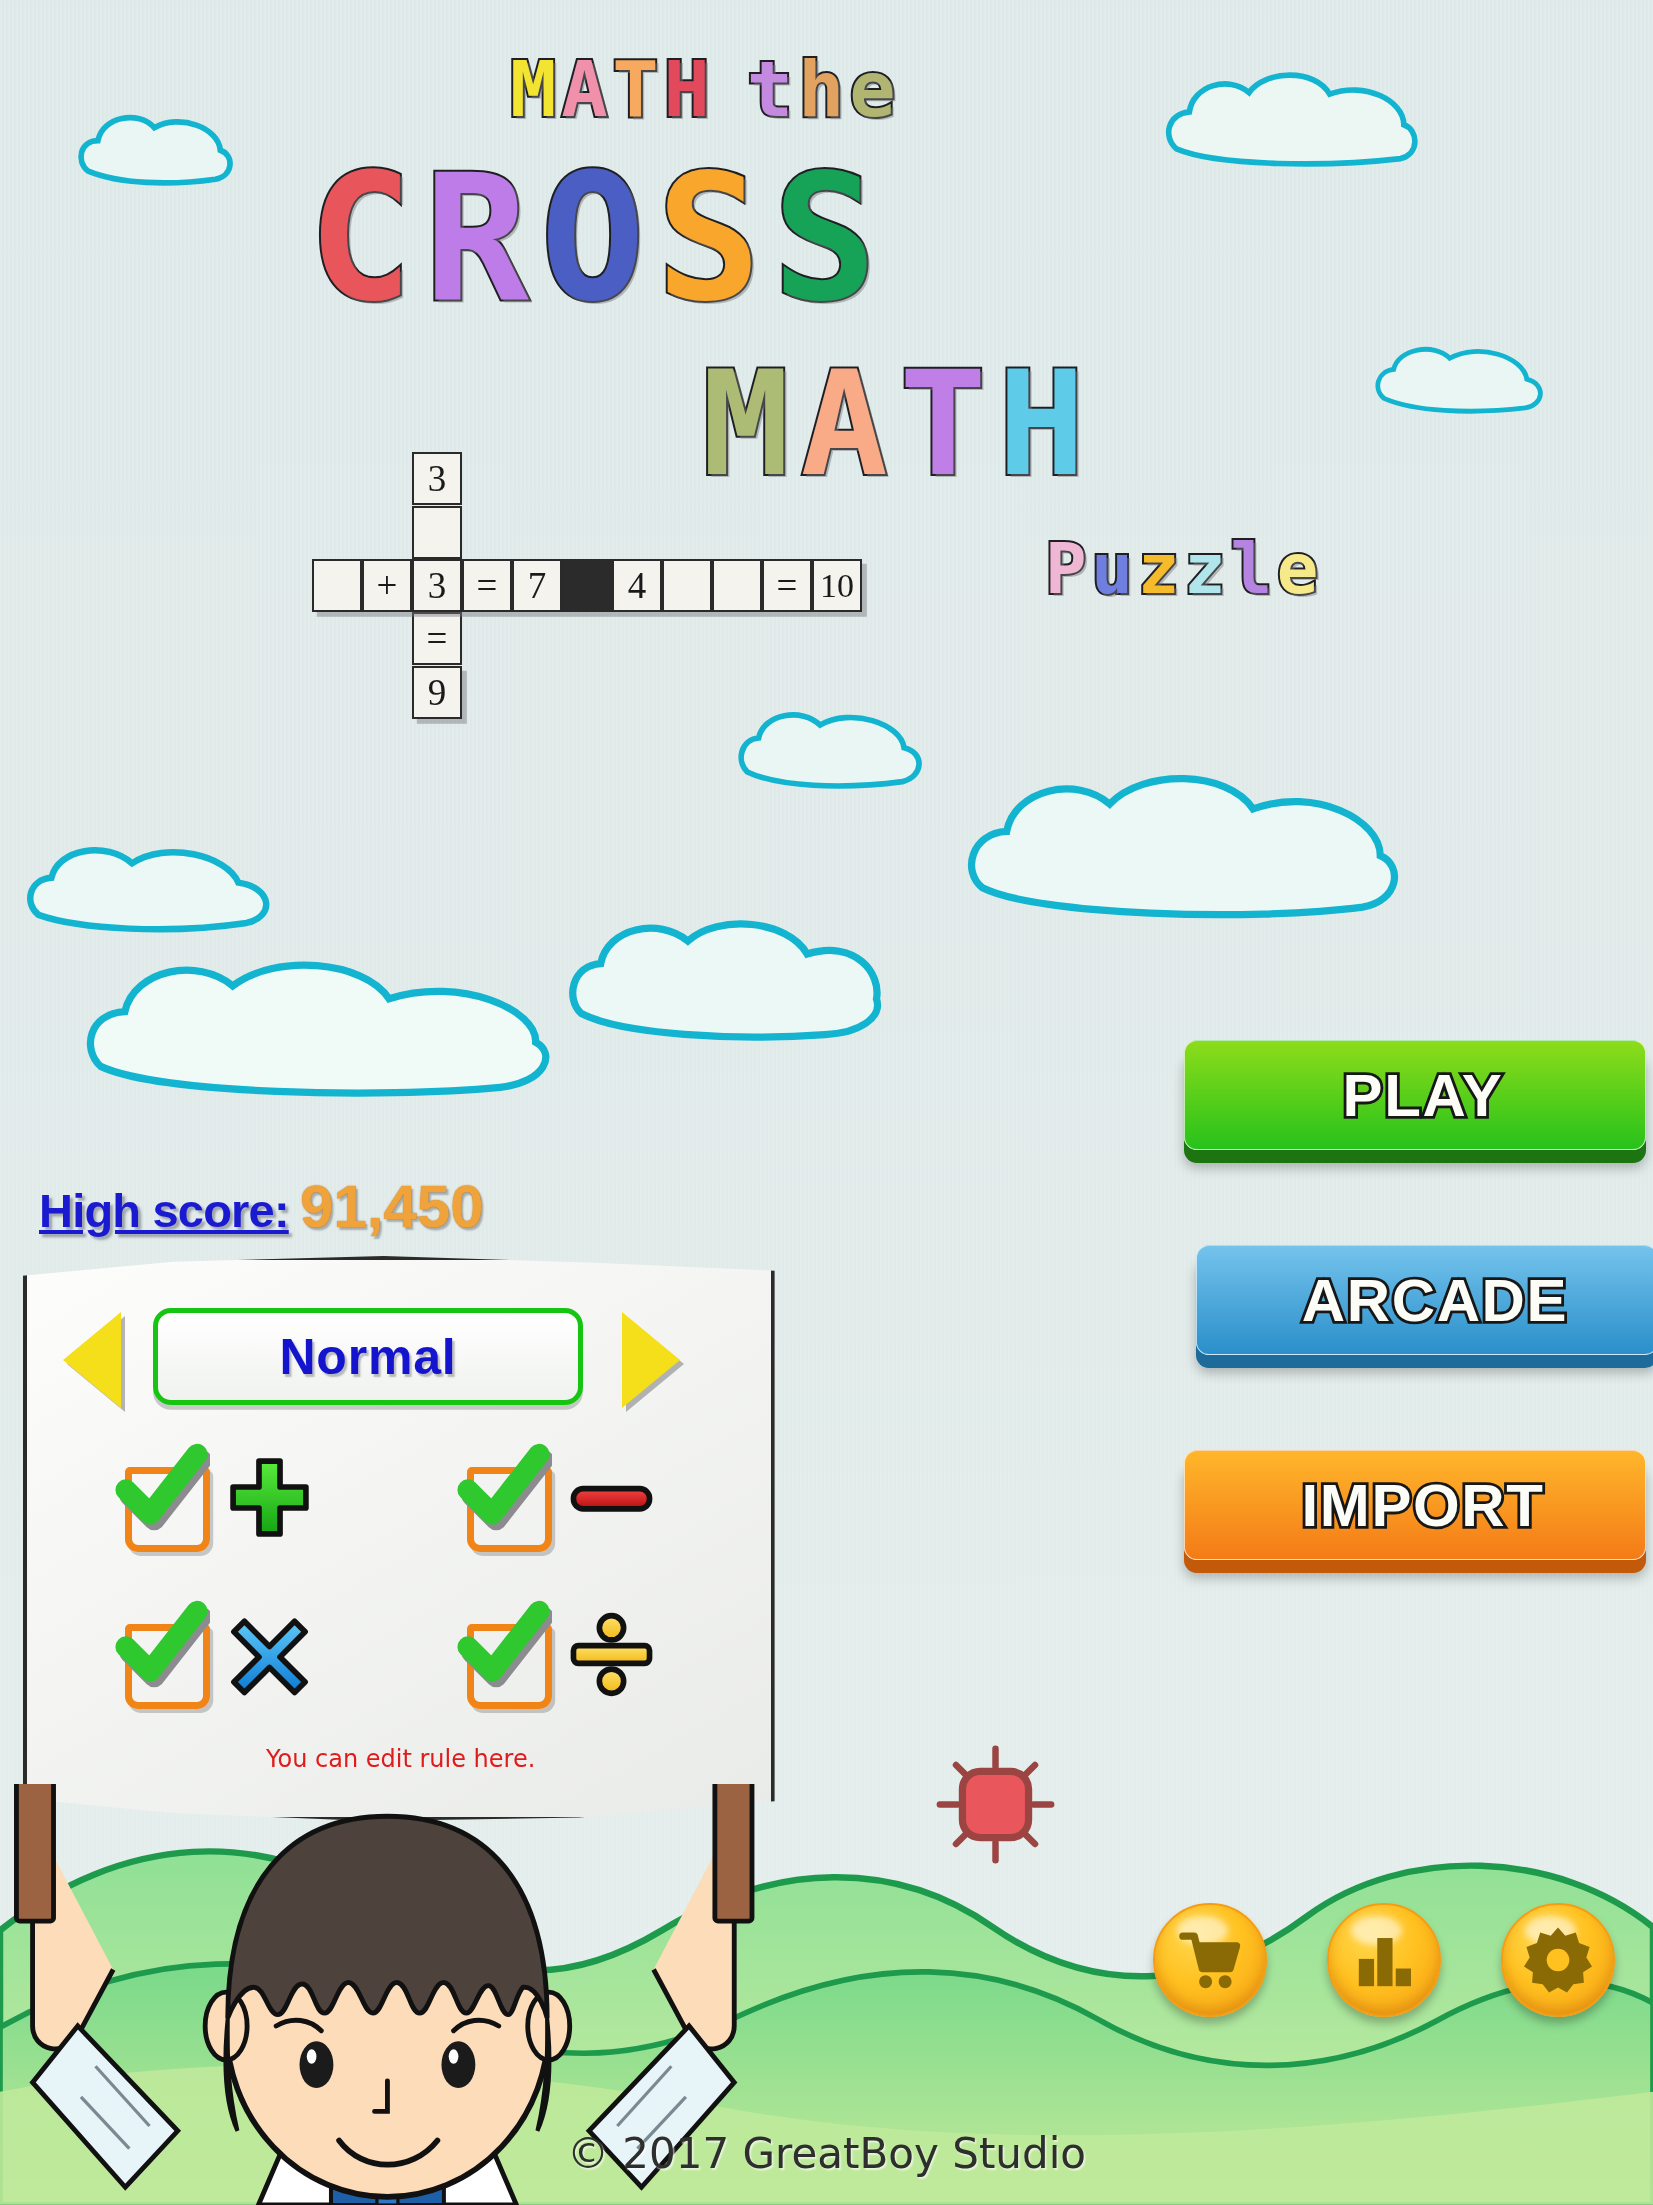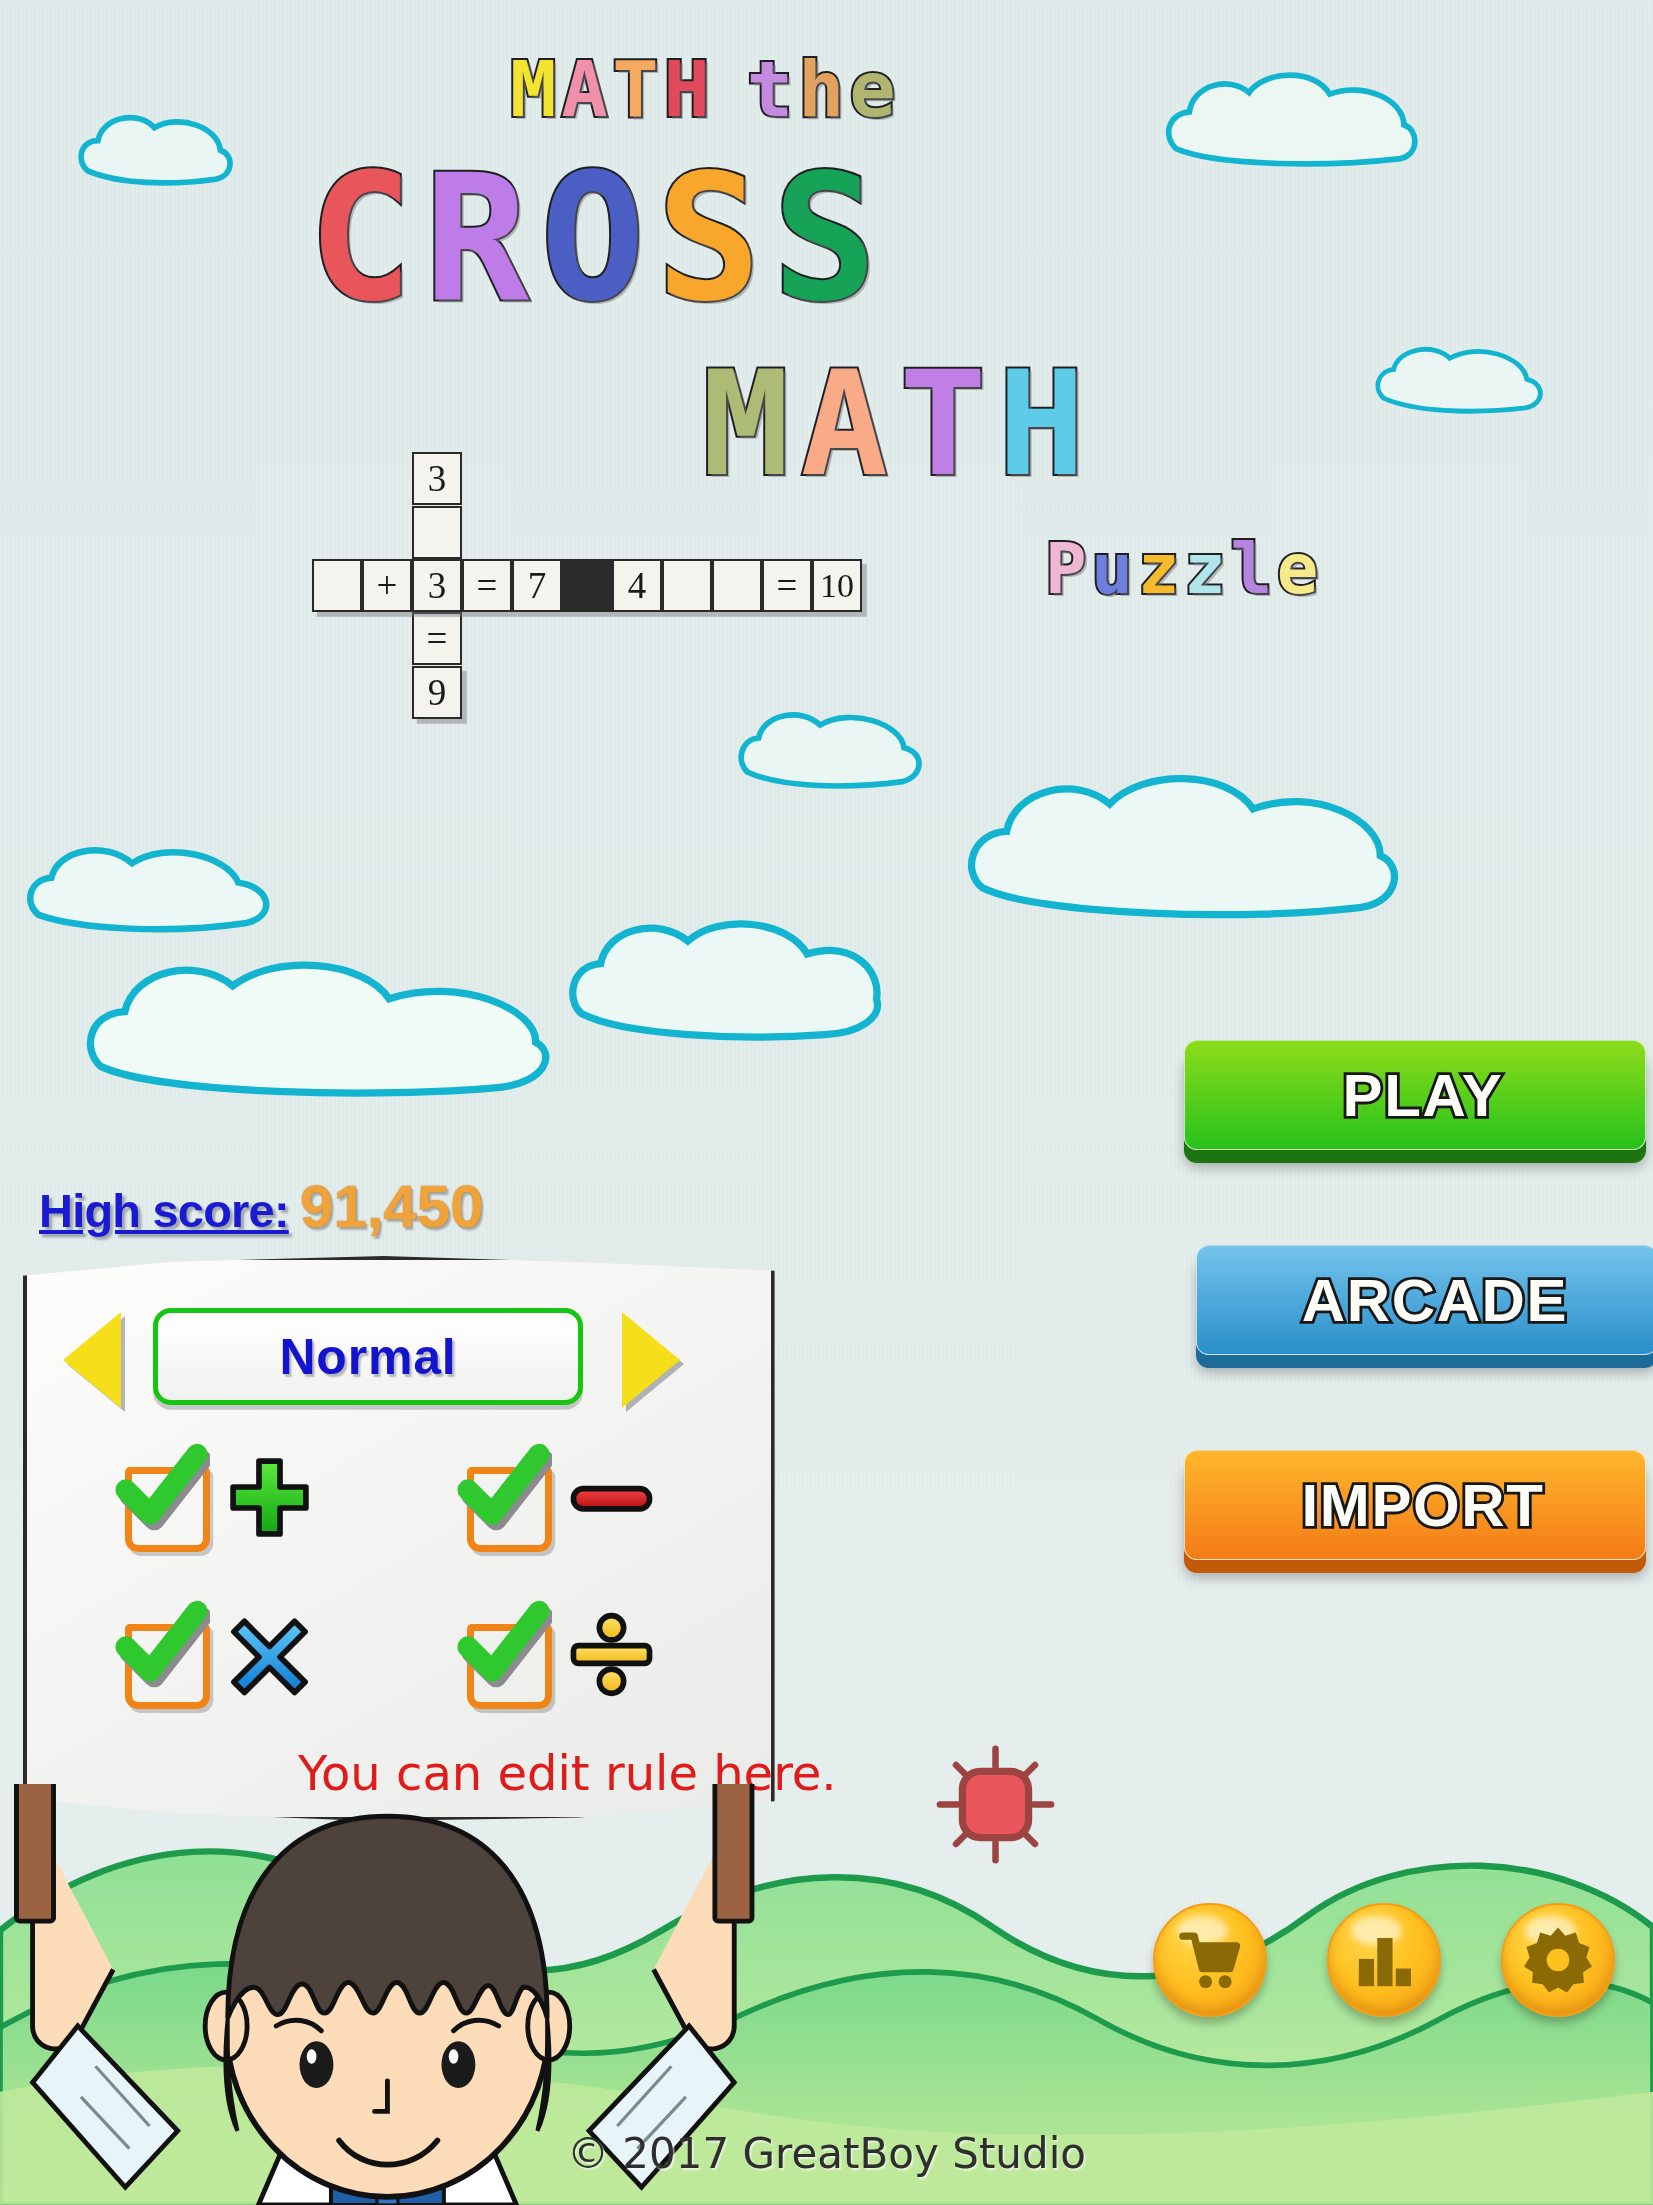--- a/index.html
+++ b/index.html
@@ -73,22 +73,22 @@
       text-shadow:2.4px 3.2px 1.6px rgba(110,110,115,.45);letter-spacing:0.8px;}
 
   .rule{position:absolute;display:flex;align-items:center;}
   .chk{position:relative;width:84px;height:84px;}
   .chk .boxr{position:absolute;left:6.5px;top:11.3px;width:71px;height:71px;
       border:7.3px solid #f08416;border-radius:4.8px 4.8px 13px 13px;background:transparent;
       box-shadow:3.2px 4px 0 rgba(110,110,115,.35);}
   .chk .tick{position:absolute;left:-4.8px;top:-13px;width:97px;height:97px;}
   .opsym{margin-left:22.6px;width:89px;height:89px;position:relative;}
 
-  .hint{position:absolute;left:266px;top:1745px;font-size:48px;color:#e01b1b;
-      font-family:"DejaVu Sans", sans-serif;letter-spacing:0px;margin-left:32px;}
+  .hint{position:absolute;left:266px;top:1745px;font-size:24px;color:#e01b1b;
+      font-family:"DejaVu Sans", sans-serif;letter-spacing:0px;}
 
   
   .mbtn{position:absolute;left:1184px;width:444px;height:108px;border-radius:13px;
       display:flex;align-items:center;justify-content:center;cursor:pointer;
       border:1.6px solid rgba(255,255,255,.65);padding-left:16px;}
   .mbtn .lbl{font-size:60px;font-weight:bold;color:#fdfdf7;letter-spacing:1.6px;
       -webkit-text-stroke:5.7px #171717;paint-order:stroke fill;}
   #btn-play{top:1040px;background:linear-gradient(#8ddc1a,#27c21b);
       box-shadow:0 13px 0 #1c7510, 0 18px 11.3px rgba(0,0,0,.25);}
   #btn-arcade{top:1245px;background:linear-gradient(#74c3ec,#2a8fca);

